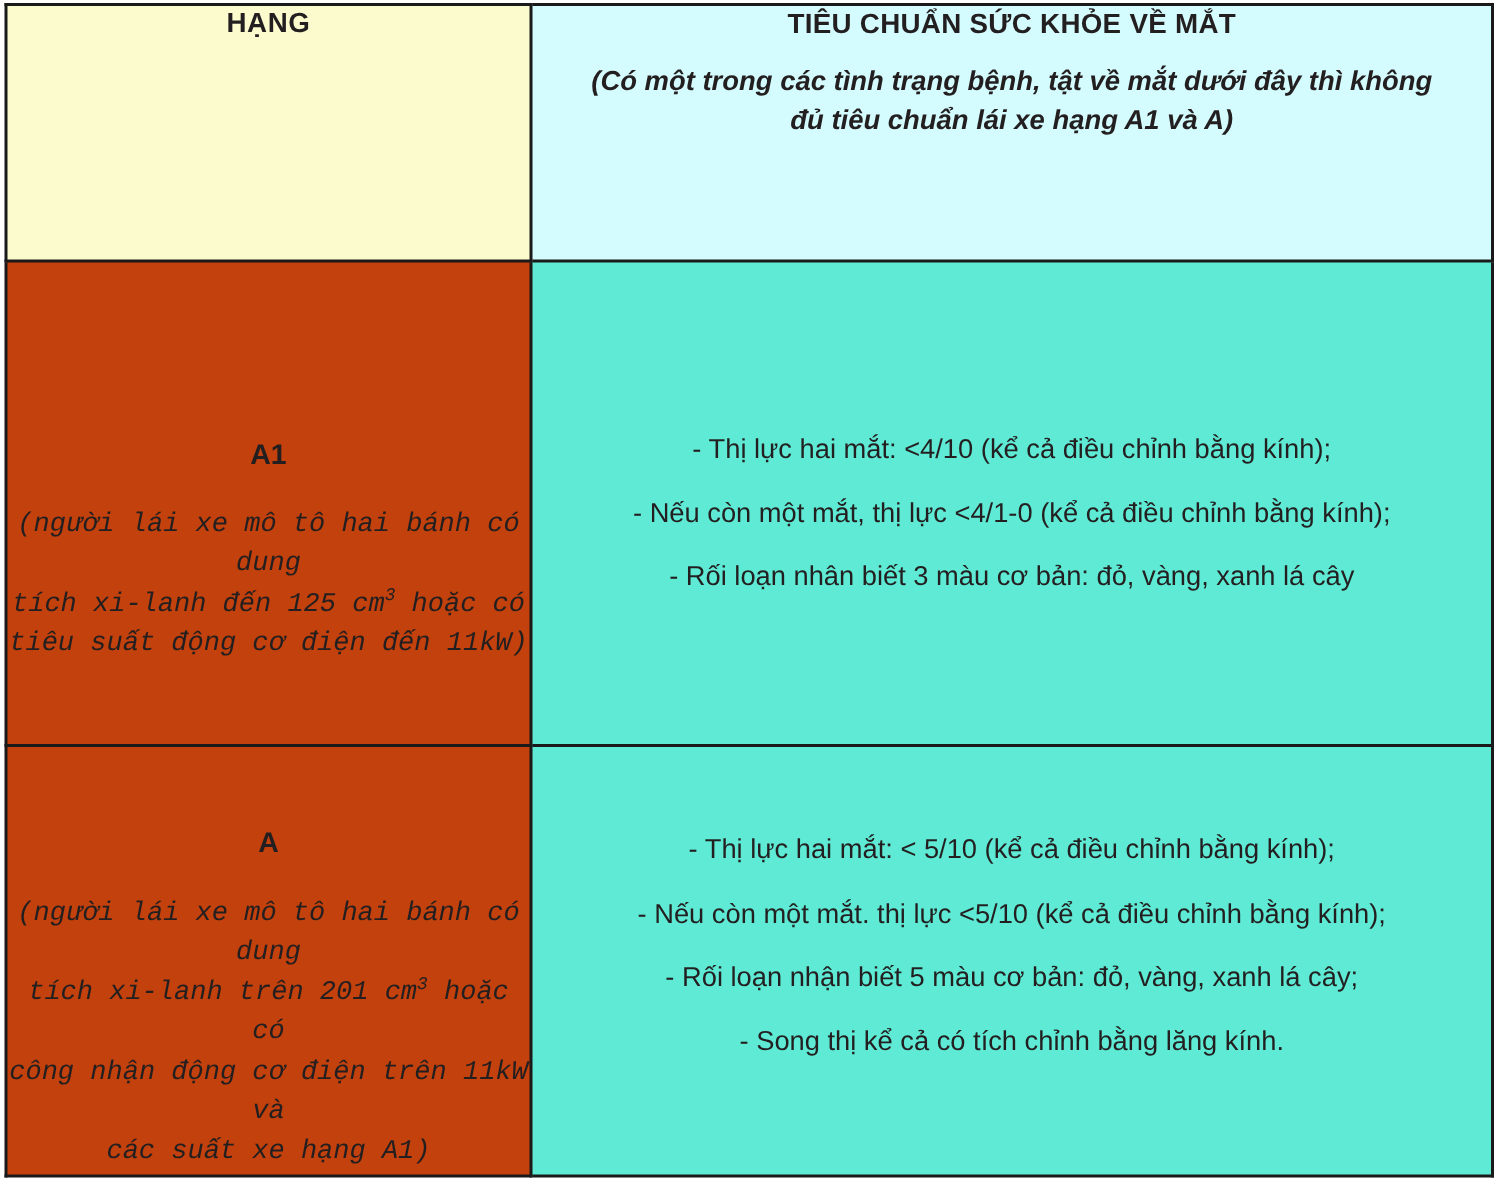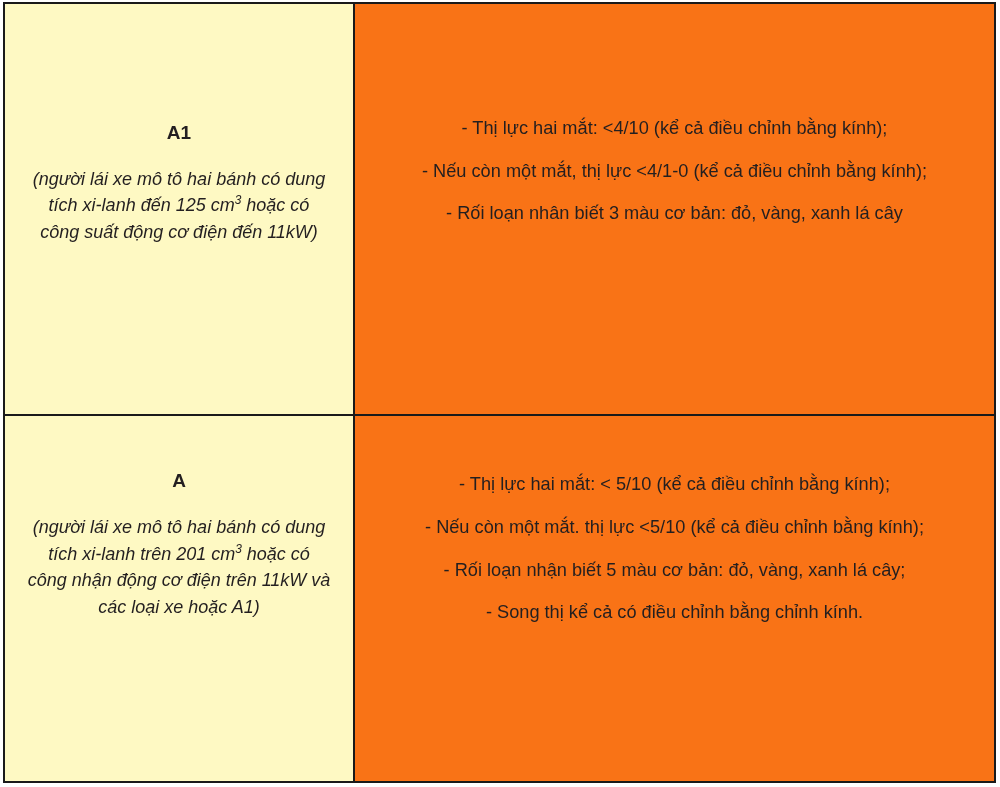--- a/index.html
+++ b/index.html
@@ -78,38 +78,39 @@
     color: #231f20;
     white-space: nowrap;
   }
   .std-header-sub .sub-line-2 { white-space: nowrap; }
 
   
   tr.row-a1 { height: 323px; }
   tr.row-a  { height: 287px; }
 
   td.rank-cell {
-    background: #fef9c3;
+    background: #c2410c;
     text-align: center;
     padding: 0 4px;
   }
   .rank-code {
     font-weight: bold;
     font-size: 19px;
     color: #231f20;
   }
   .rank-desc {
     font-style: italic;
     font-size: 18px;
     line-height: 1.47;
     color: #231f20;
+    font-family: Liberation Mono, monospace;
   }
 
   td.std-cell {
-    background: #f97316;
+    background: #5eead4;
     text-align: center;
     padding: 0 8px;
   }
   .std-line {
     font-size: 18.2px;
     line-height: 1.35;
     color: #231f20;
     white-space: nowrap;
   }
 
@@ -130,30 +131,42 @@
 <body>
 
 <div class="table-wrap">
   <table class="std-table">
     <colgroup>
       <col class="col-rank">
       <col class="col-std">
     </colgroup>
     <tbody>
 
+      <tr class="header-row">
+        <td class="rank-header">
+          <div class="rank-header-label">HẠNG</div>
+        </td>
+        <td class="std-header">
+          <div class="std-header-title">TIÊU CHUẨN SỨC KHỎE VỀ MẮT</div>
+          <div class="std-header-sub">
+            <div class="sub-line-1">(Có một trong các tình trạng bệnh, tật về mắt dưới đây thì không</div>
+            <div class="sub-line-2">đủ tiêu chuẩn lái xe hạng A1 và A)</div>
+          </div>
+        </td>
+      </tr>
 
       <tr class="row-a1">
         <td class="rank-cell">
           <div class="a1-rank-spacer"></div>
           <div class="rank-code">A1</div>
           <div class="a1-rank-gap"></div>
           <div class="rank-desc">
             <div>(người lái xe mô tô hai bánh có dung</div>
             <div><span>tích xi-lanh đến 125 cm</span><sup>3</sup><span> hoặc có</span></div>
-            <div>công suất động cơ điện đến 11kW)</div>
+            <div>tiêu suất động cơ điện đến 11kW)</div>
           </div>
         </td>
         <td class="std-cell">
           <div class="a1-std-spacer"></div>
           <div class="std-line">- Thị lực hai mắt: &lt;4/10 (kể cả điều chỉnh bằng kính);</div>
           <div class="a1-std-gap"></div>
           <div class="std-line">- Nếu còn một mắt, thị lực &lt;4/1-0 (kể cả điều chỉnh bằng kính);</div>
           <div class="a1-std-gap"></div>
           <div class="std-line">- Rối loạn nhân biết 3 màu cơ bản: đỏ, vàng, xanh lá cây</div>
         </td>
@@ -161,30 +174,30 @@
 
       <tr class="row-a">
         <td class="rank-cell">
           <div class="a-rank-spacer"></div>
           <div class="rank-code">A</div>
           <div class="a-rank-gap"></div>
           <div class="rank-desc">
             <div>(người lái xe mô tô hai bánh có dung</div>
             <div><span>tích xi-lanh  trên 201 cm</span><sup>3</sup><span> hoặc có</span></div>
             <div>công nhận động cơ điện trên 11kW và</div>
-            <div>các loại xe hoặc A1)</div>
+            <div>các suất xe hạng A1)</div>
           </div>
         </td>
         <td class="std-cell">
           <div class="a-std-spacer"></div>
           <div class="std-line">- Thị lực hai mắt: &lt; 5/10 (kể cả điều chỉnh bằng kính);</div>
           <div class="a-std-gap"></div>
           <div class="std-line">- Nếu còn một mắt. thị lực &lt;5/10 (kể cả điều chỉnh bằng kính);</div>
           <div class="a-std-gap"></div>
           <div class="std-line">- Rối loạn nhận biết 5 màu cơ bản: đỏ, vàng, xanh lá cây;</div>
           <div class="a-std-gap"></div>
-          <div class="std-line">- Song thị kể cả có điều chỉnh bằng chỉnh kính.</div>
+          <div class="std-line">- Song thị kể cả có tích chỉnh bằng lăng kính.</div>
         </td>
       </tr>
 
     </tbody>
   </table>
 </div>
 
 </body></html>

